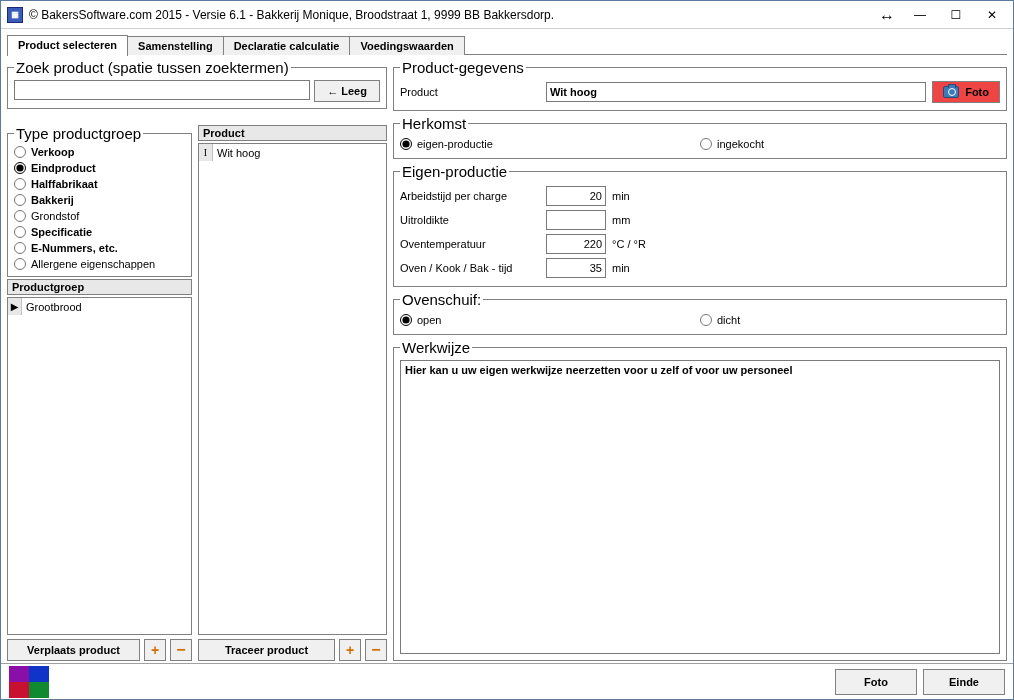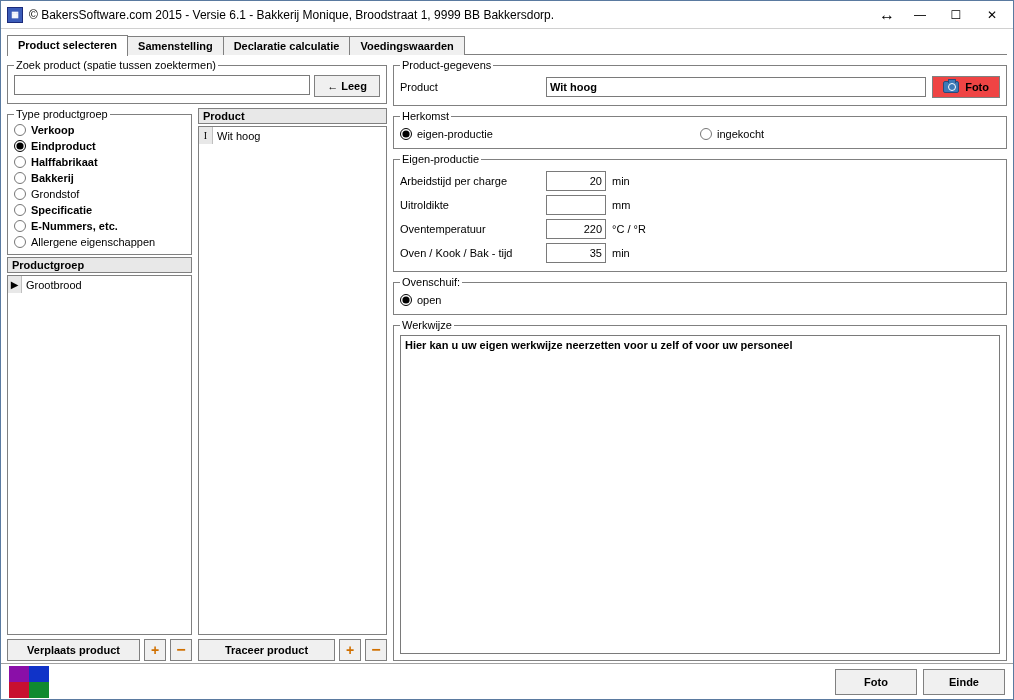--- a/index.html
+++ b/index.html
@@ -107,21 +107,21 @@
     gap: 4px;
     min-height: 0;
   }
   fieldset.group {
     border: 1px solid #808080;
     padding: 4px 6px 6px 6px;
     margin: 0;
   }
   fieldset.group > legend {
     padding: 0 2px;
-    font-size: 11px;
+    font-size: 15px;
   }
   .search-row {
     display: flex;
     gap: 4px;
   }
   input.textfield {
     height: 20px;
     border: 1px solid #7a7a7a;
     padding: 0 3px;
     font: inherit;
@@ -183,20 +183,21 @@
     display: flex;
     gap: 6px;
     flex: 1;
     min-height: 0;
   }
   .left-lists .list-col {
     display: flex;
     flex-direction: column;
     gap: 2px;
     min-height: 0;
+    margin-top: 12px;
   }
   .left-lists .list-col.a { width: 185px; }
   .left-lists .list-col.b { flex: 1; }
   .bottom-btn-row {
     display: flex;
     align-items: center;
     gap: 4px;
     padding-top: 2px;
   }
   .btn-small {
@@ -465,20 +466,24 @@
         </div>
       </fieldset>
 
       <fieldset class="group">
         <legend>Ovenschuif:</legend>
         <div class="ovenschuif-row">
           <label class="col radio-inline">
               <input type="radio" name="os" checked="" style="">
               <span>open</span>
             </label>
+          <label class="col radio-inline">
+              <input type="radio" name="os" style="">
+              <span>dicht</span>
+            </label>
         </div>
       </fieldset>
 
       <fieldset class="group" style="flex:1;display:flex;flex-direction:column;min-height:0">
         <legend>Werkwijze</legend>
         <textarea class="workarea" style="">Hier kan u uw eigen werkwijze neerzetten voor u zelf of voor uw personeel</textarea>
       </fieldset>
 
     </div>
   </div>

